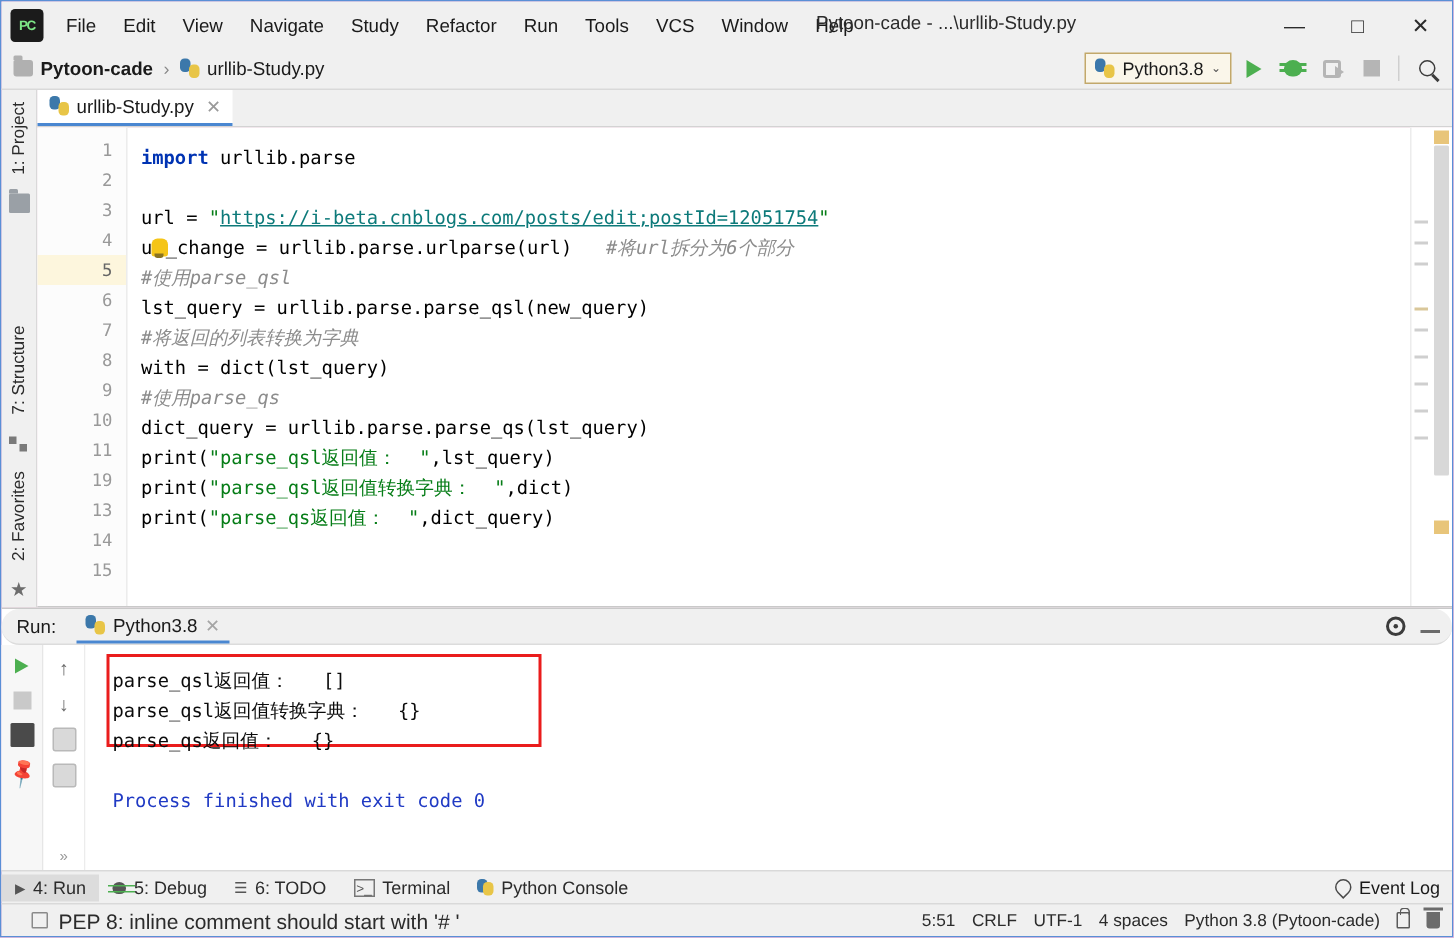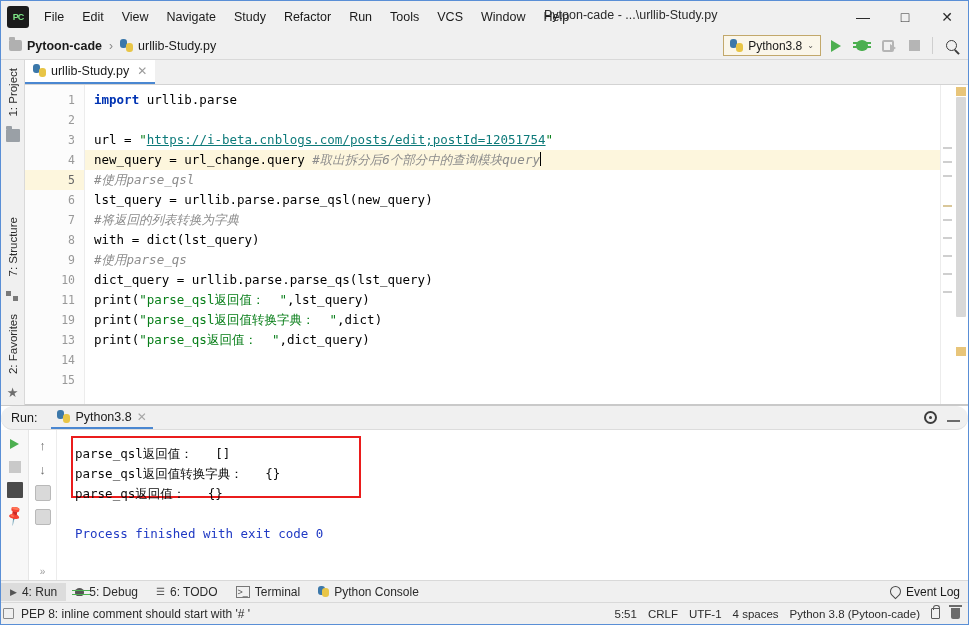--- a/index.html
+++ b/index.html
@@ -93,21 +93,21 @@
 
   
   .editor-wrap { flex:1 1 auto; display:flex; min-height:0; background:#fff;
                  border-bottom:1px solid #c9c9c9; position:relative; }
   .gutter { width:60px; background:#fcfcfc; border-right:1px solid #ececec;
             flex:0 0 auto; padding-top:5px; }
   .gnum { height:20px; line-height:20px; text-align:right; padding-right:9px;
           font-family:"DejaVu Sans Mono","Liberation Mono",monospace; font-size:11.5px;
           color:#999; }
   .gnum.cur { background:#fdf6dd; color:#666; }
-  .code { flex:1 1 auto; padding-top:5px; overflow:hidden; position:relative;
+  .code { flex:1 1 auto; padding-top:10px; overflow:hidden; position:relative;
           font-family:"DejaVu Sans Mono","Liberation Mono",monospace; font-size:12.5px; }
   .cl { height:20px; line-height:20px; padding-left:9px; white-space:pre; }
   .cl.cur { background:#fdf6dd; }
   .kw { color:#0033b3; font-weight:bold; }
   .id { color:#000; }
   .str { color:#067d17; }
   .strlink { color:#0d7a7a; text-decoration:underline; }
   .cmt { color:#8c8c8c; font-style:italic; }
   .op  { color:#000; }
   .caret { display:inline-block; width:1px; height:14px; background:#000;
@@ -163,21 +163,21 @@
   
   .twbar { height:22px; background:#f0f0f0; border-top:1px solid #d9d9d9;
            display:flex; align-items:center; position:relative; flex:0 0 auto; }
   .twbtn { display:flex; align-items:center; gap:5px; font-size:12px; padding:2px 9px;
            cursor:default; color:#2b2b2b; }
   .twbtn.active { background:#dcdcdc; }
   .twbar-right { position:absolute; right:8px; display:flex; align-items:center; gap:5px;
                  font-size:12px; }
   .statusbar { height:22px; background:#f0f0f0; border-top:1px solid #d9d9d9;
                display:flex; align-items:center; position:relative; flex:0 0 auto; }
-  .st-left { display:flex; align-items:center; gap:7px; margin-left:2px; font-size:12px; color:#2b2b2b; }
+  .st-left { display:flex; align-items:center; gap:7px; margin-left:20px; font-size:14px; color:#2b2b2b; }
   .st-right { position:absolute; right:8px; display:flex; align-items:center; gap:11px;
               font-size:11.5px; color:#2b2b2b; }
   .st-sq { width:11px;height:11px;border:1px solid #8a8a8a;border-radius:1px; }
   .lockico { width:9px;height:11px;border:1.5px solid #5a5a5a;border-radius:1px;position:relative; }
   .lockico:before{content:"";position:absolute;top:-4px;left:1px;width:5px;height:4px;border:1.5px solid #5a5a5a;border-bottom:none;border-radius:3px 3px 0 0;}
   .trash { width:9px;height:11px;background:#6b6b6b;border-radius:0 0 2px 2px;position:relative; }
   .trash:before{content:"";position:absolute;top:-3px;left:-2px;width:13px;height:2px;background:#6b6b6b;}
   .evl { width:11px;height:11px;border:1.6px solid #4a4a4a;border-radius:50% 50% 50% 0; transform:rotate(-45deg); }
 </style>
 </head>
@@ -288,22 +288,22 @@
           <div class="gnum">15</div>
         </div>
 
         <div class="code">
           <div class="cl"><span class="kw">import</span><span class="id"> urllib.parse</span></div>
 
           <div class="cl"></div>
 
           <div class="cl"><span class="id">url </span><span class="op">= </span><span class="str">"</span><span class="strlink">https://i-beta.cnblogs.com/posts/edit;postId=12051754</span><span class="str">"</span></div>
 
-
-          <div class="cl cur"><span class="id">new_query = url_change.query </span><span class="cmt">#取出拆分后6个部分中的查询模块query</span><span class="caret"></span></div>
+          <div class="cl"><span class="id">u</span><span class="bulb"></span><span class="id">_change = urllib.parse.urlparse(url)   </span><span class="cmt">#将url拆分为6个部分</span></div>
+
 
           <div class="cl"><span class="cmt">#使用parse_qsl</span></div>
 
           <div class="cl"><span class="id">lst_query = urllib.parse.parse_qsl(new_query)</span></div>
 
           <div class="cl"><span class="cmt">#将返回的列表转换为字典</span></div>
 
           <div class="cl"><span class="id">with = dict(lst_query)</span></div>
 
           <div class="cl"><span class="cmt">#使用parse_qs</span></div>

